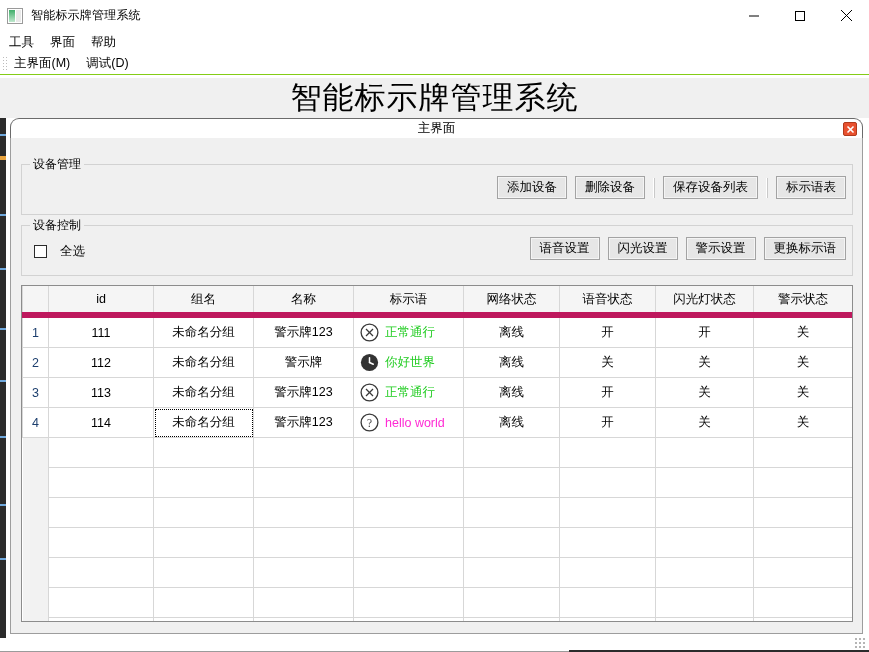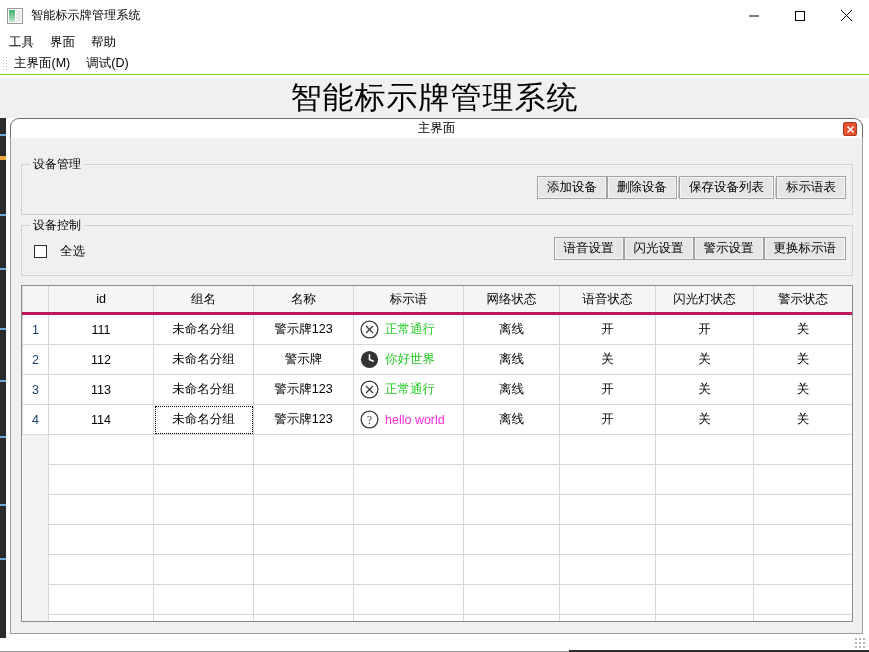--- a/index.html
+++ b/index.html
@@ -218,20 +218,21 @@
     left: 10px; top: 87px;
     width: 832px; height: 51px; padding-left: 23px;
   }
 
   
   .btn-row {
     position: absolute;
     right: 6px; top: 11px;
     display: flex;
     align-items: center;
+    gap: 8px;
   }
   .btn {
     background: #e6e6e6;
     border: 1px solid #a3a3a3;
     box-shadow: inset 0 0 0 1px #f4f4f4;
     padding: 3px 9px 4px;
     font-size: 12.5px;
     line-height: 14px;
     color: #000;
     white-space: nowrap;
@@ -286,21 +287,21 @@
     vertical-align: middle;
     padding: 0;
     font-weight: normal;
     background: #ffffff;
     overflow: hidden;
     white-space: nowrap;
   }
   table.grid th {
     background: #f5f5f5;
     border-top: none;
-    border-bottom: 3px solid #be185d;
+    border-bottom: 6px solid #be185d;
     height: 26px;
     font-size: 12.5px;
   }
   col.c-gutter { width: 26px; }
   col.c-id     { width: 105px; }
   col.c-group  { width: 100px; }
   col.c-name   { width: 100px; }
   col.c-slogan { width: 110px; }
   col.c-net    { width: 96px; }
   col.c-voice  { width: 96px; }

